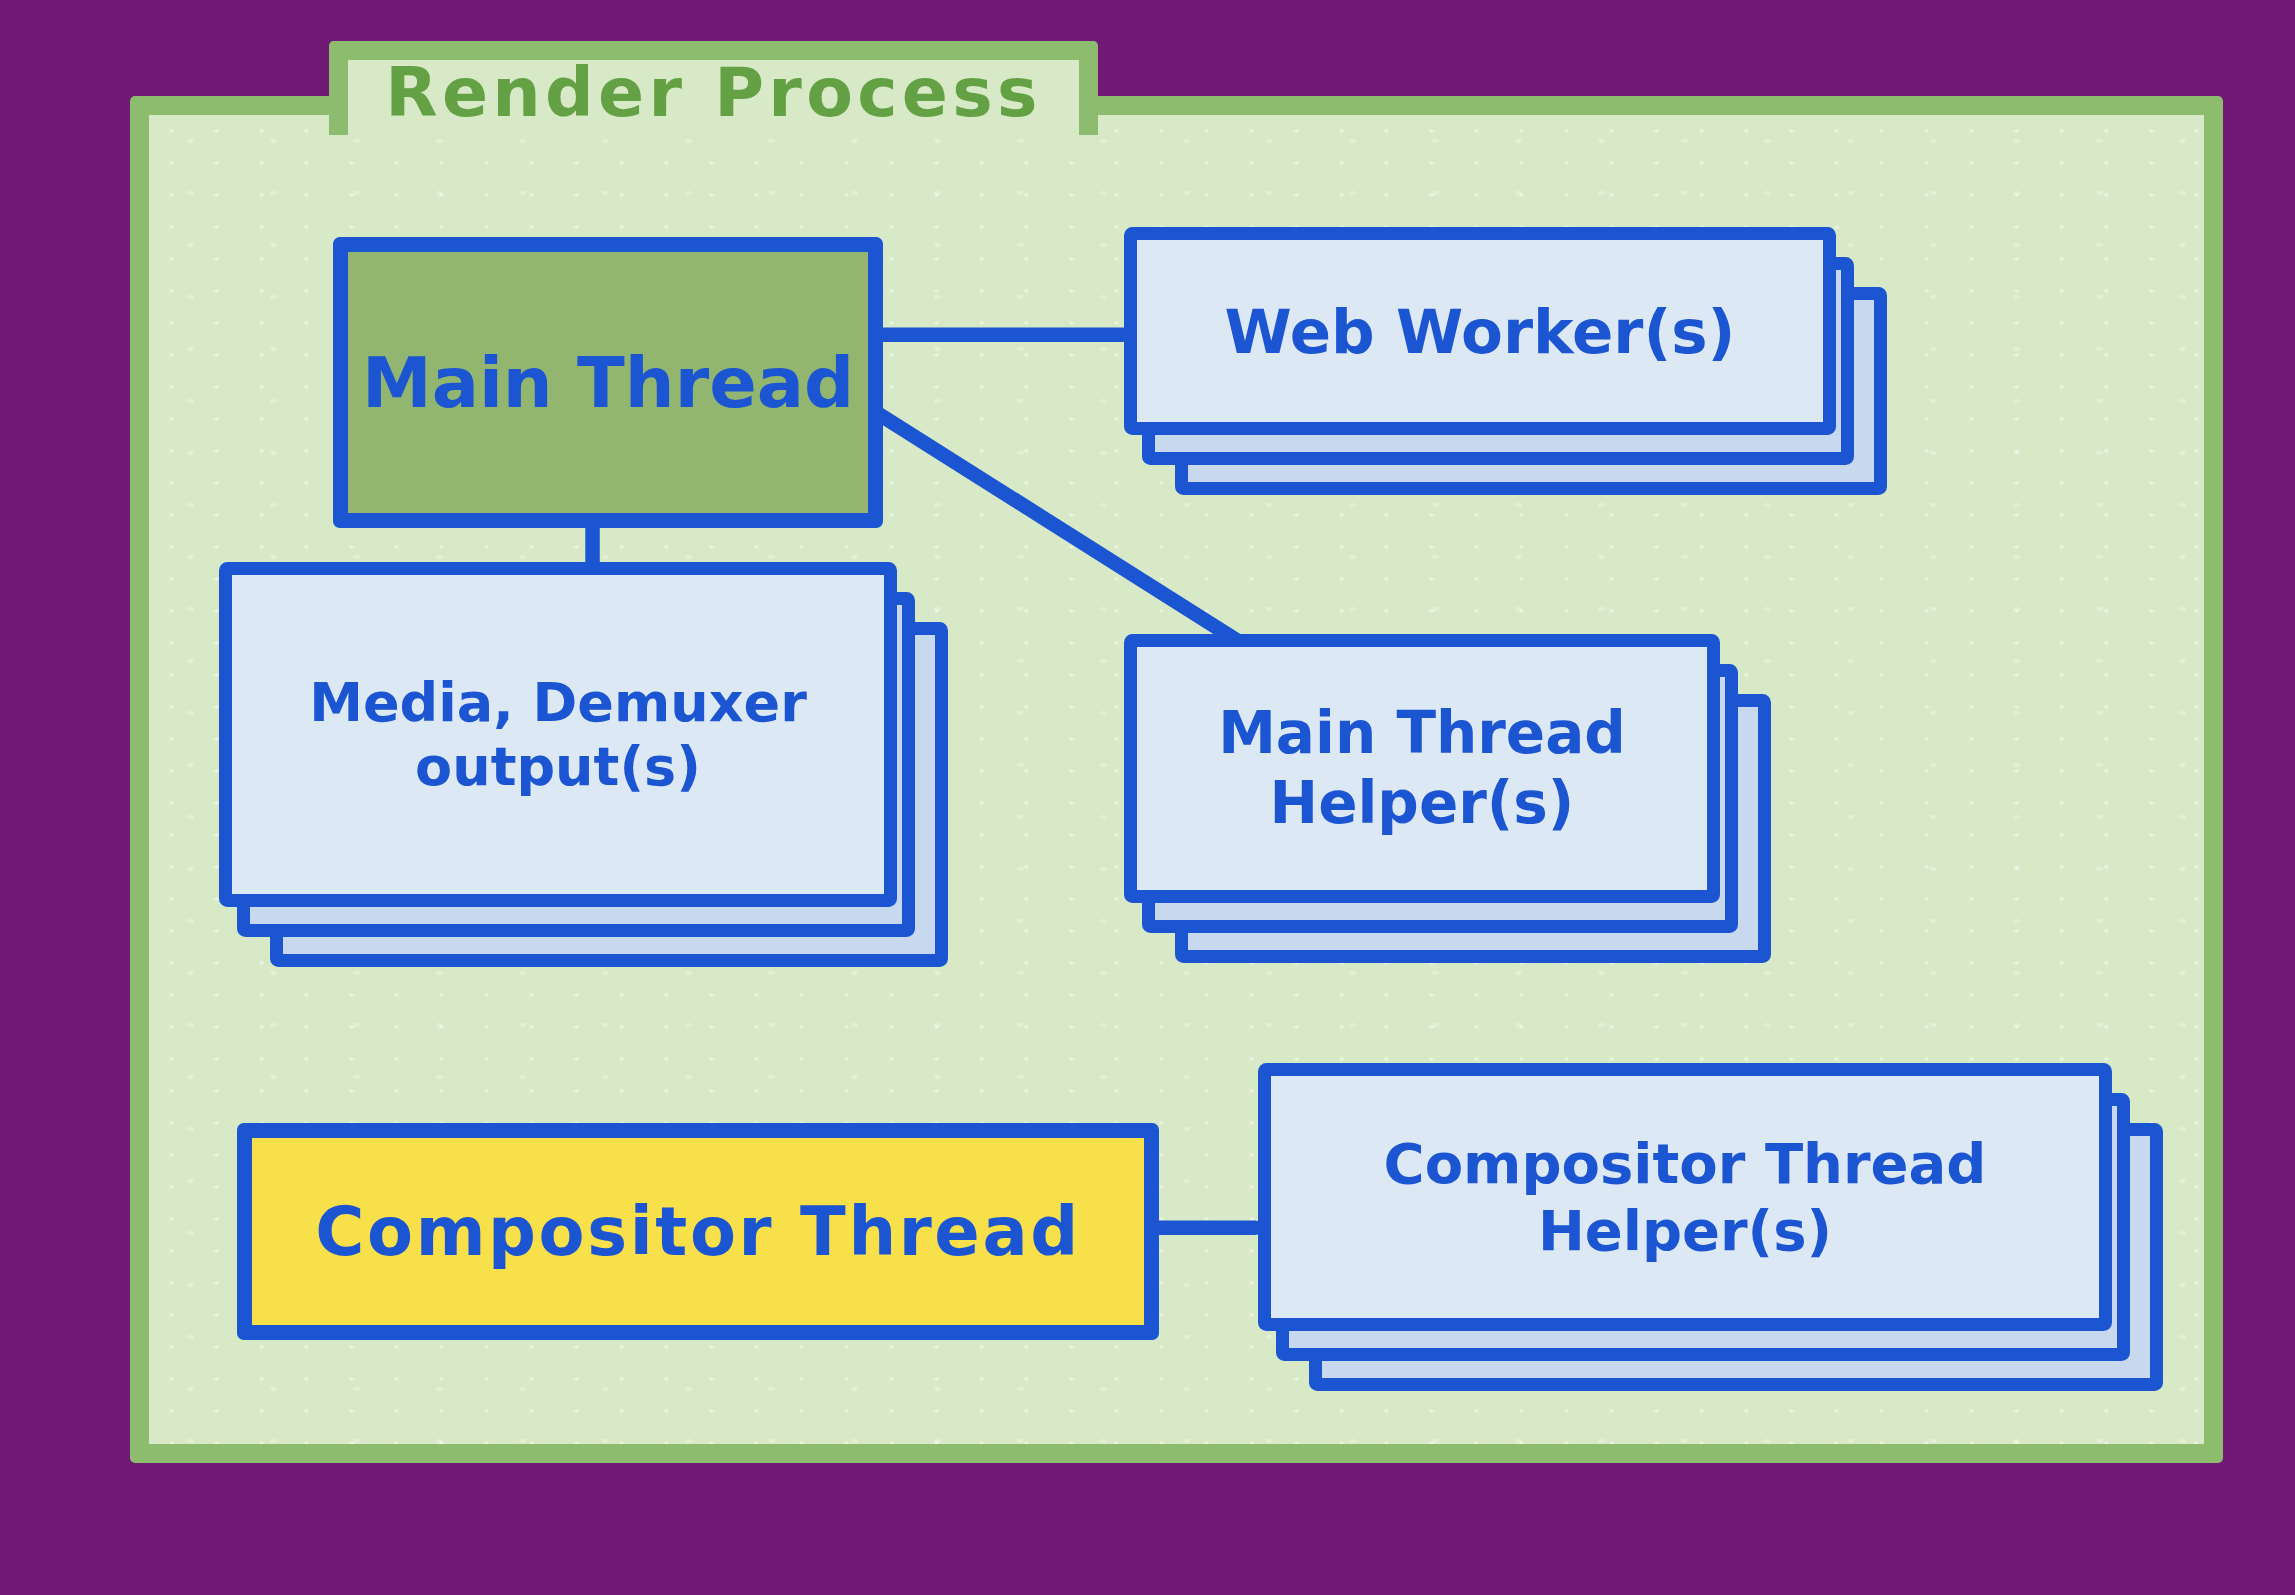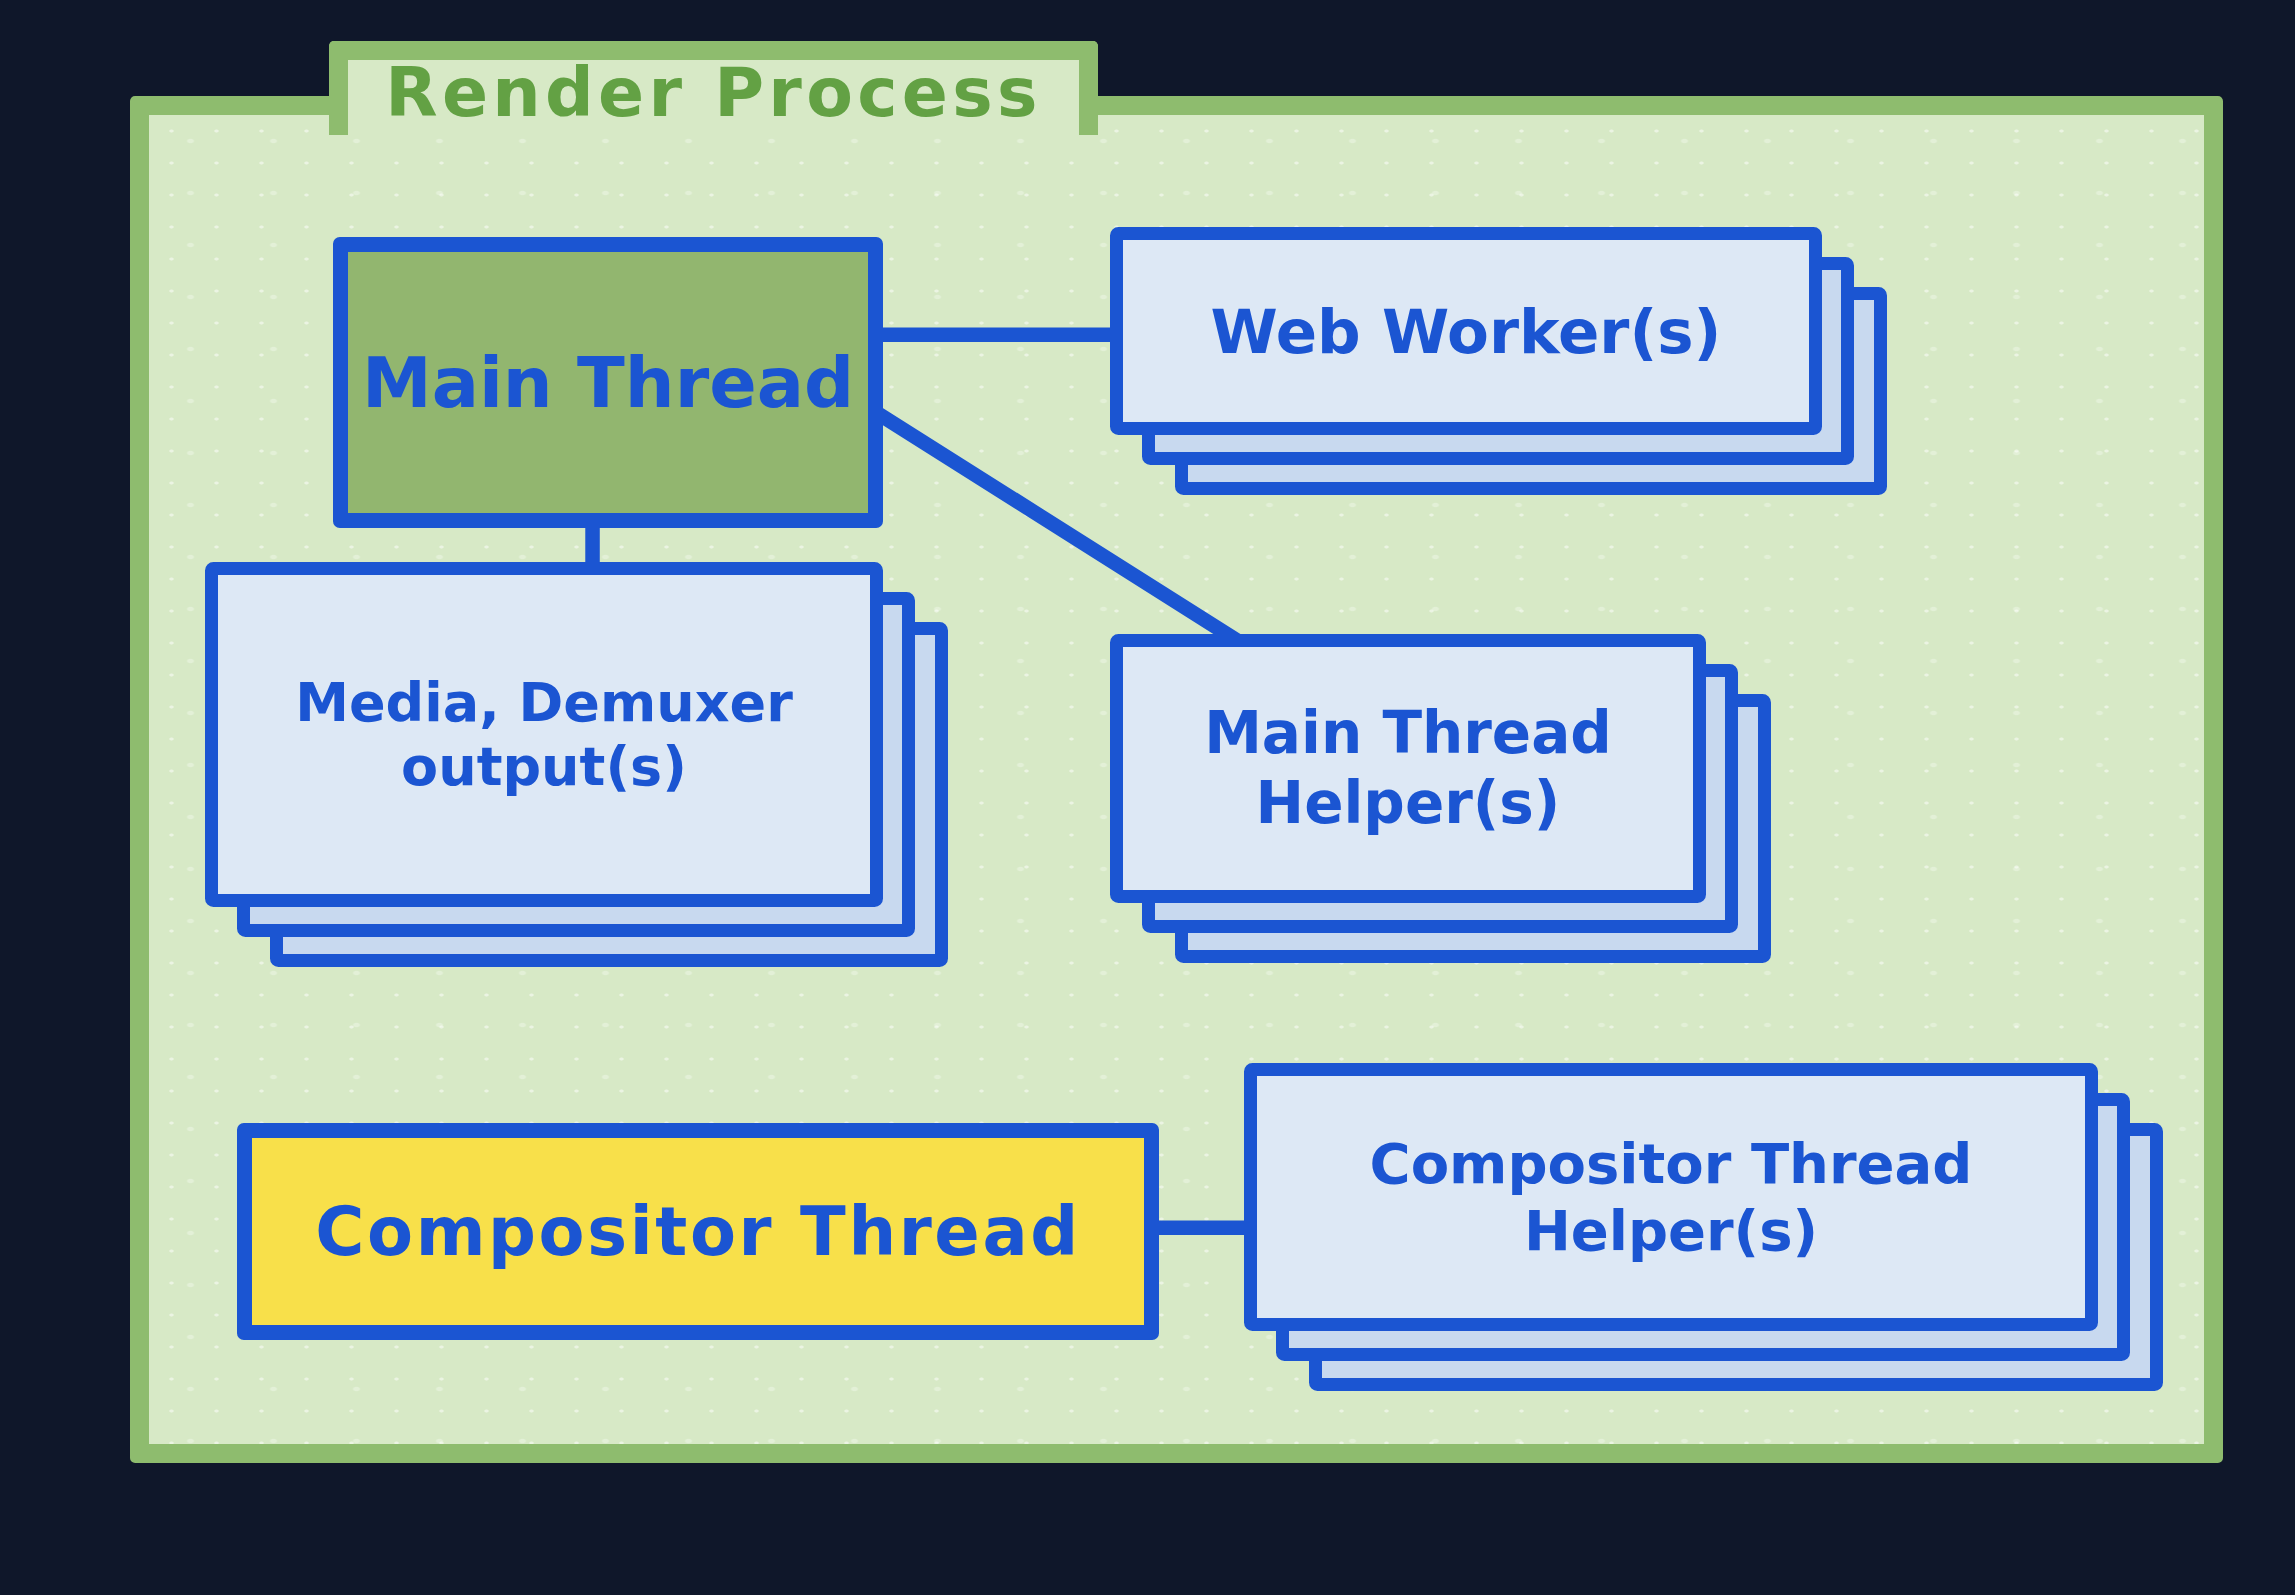--- a/index.html
+++ b/index.html
@@ -1,17 +1,17 @@
 <!DOCTYPE html>
 <html style="font-size:13.7px"><head>
 <meta charset="utf-8">
 <style>
   html,body{margin:0;padding:0;background:#ffffff;}
   .canvas{
-    position:relative;width:2295px;height:1595px;background:#0f172a;overflow:hidden;
+    position:relative;width:2295px;height:1595px;background:#701a75;overflow:hidden;
     font-family:"DejaVu Sans",sans-serif;
   }
   
   .folder-body{
     position:absolute;left:130px;top:96px;width:2055px;height:1329px;
     background-color:#d7e9c6;
     background-image:
       radial-gradient(rgba(255,255,255,.50) 1.7px, rgba(255,255,255,0) 2.6px),
       radial-gradient(rgba(255,255,255,.30) 2.6px, rgba(255,255,255,0) 4.3px);
     background-size:45px 32px, 83px 52px;
@@ -43,21 +43,21 @@
   }
   
   .stack{position:absolute;z-index:3;}
   .card{
     position:absolute;border:13.7px solid #1b55d2;border-radius:8.5px;
     background:#c8d9ef;
   }
   .card.back2{left:65px;top:60px;z-index:1;}
   .card.back1{left:32px;top:30px;z-index:2;}
   .card.front{
-    left:0;top:0;z-index:3;background:#dde8f5;
+    left:14px;top:0;z-index:3;background:#dde8f5;
     display:flex;flex-direction:column;align-items:center;justify-content:center;
     color:#1b55d2;font-weight:700;text-align:center;
   }
   .stack-web-workers{left:1110px;top:227px;}
   .stack-web-workers .card{width:686px;height:182px;}
   .stack-web-workers .front{font-size:61px;}
   .stack-media{left:205px;top:562px;}
   .stack-media .card{width:652px;height:319px;}
   .stack-media .front{font-size:54px;line-height:1.18;}
   .stack-mt-helpers{left:1110px;top:634px;}

